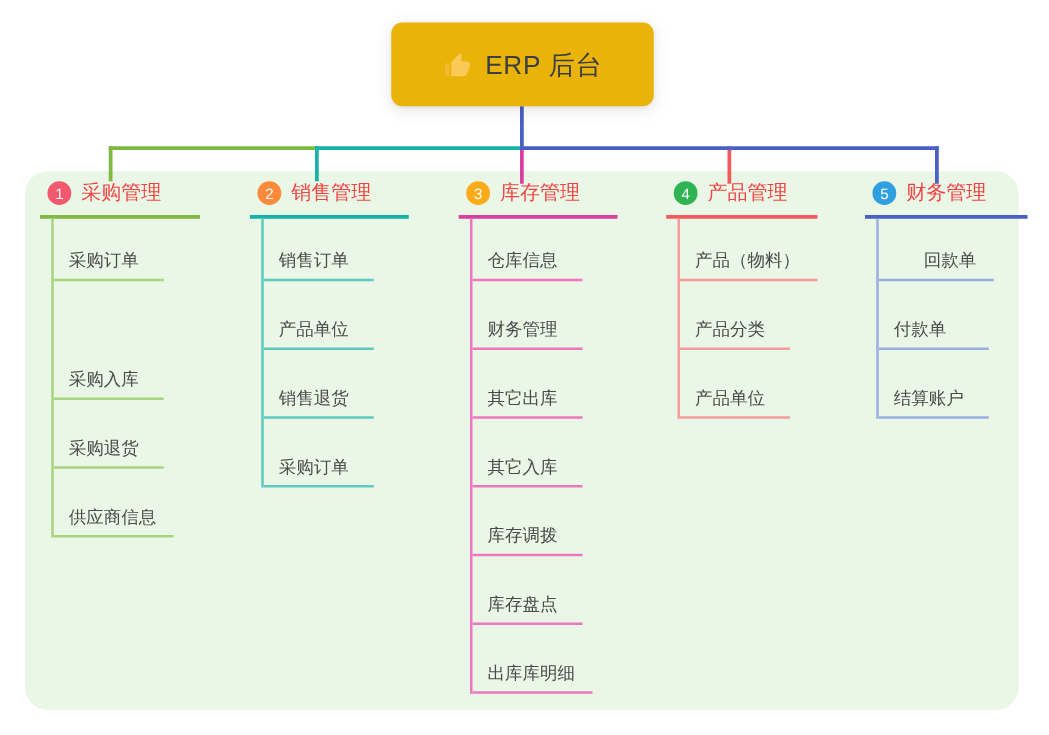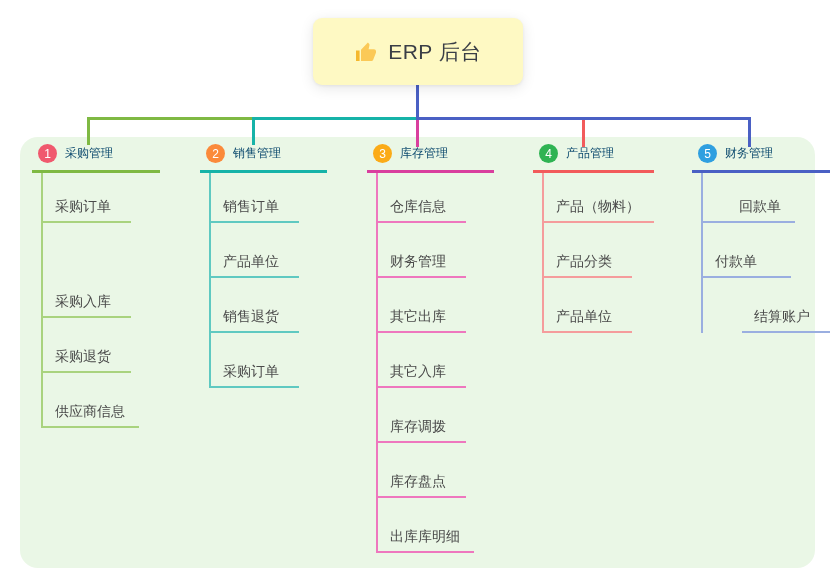--- a/index.html
+++ b/index.html
@@ -9,21 +9,21 @@
     background:#ffffff;
   }
   
   .panel{
     position:absolute;left:20px;top:137px;width:795px;height:431px;
     border-radius:18px;
   }
   
   .root-node{
     position:absolute;left:313px;top:18px;width:210px;height:67px;
-    background:#fef9c3;border-radius:9px;
+    background:#eab308;border-radius:9px;
     box-shadow:0 3px 14px rgba(0,0,0,.10), 0 1px 3px rgba(0,0,0,.06);
     display:flex;align-items:center;justify-content:center;gap:10px;
     z-index:3;
     text-align:right;
   }
   .root-title{font-size:21px;color:#3a3e46;font-weight:500;letter-spacing:.5px;}
   .thumb{width:24px;height:24px;display:block;}
   
   .hline{position:absolute;height:3px;top:117px;}
   .vline{position:absolute;width:3px;}
@@ -31,21 +31,21 @@
   .branch{position:absolute;top:144px;}
   .btitle{
     display:flex;align-items:center;gap:8px;
     padding:0 10px 7px 6px;min-width:100px;
     border-bottom:3px solid #999;cursor:default;
   }
   .badge{
     width:19px;height:19px;border-radius:50%;flex:0 0 auto;
     color:#fff;font-size:12px;display:flex;align-items:center;justify-content:center;
   }
-  .btext{font-size:12px;color:#0c4a6e;font-weight:500;white-space:nowrap;}
+  .btext{font-size:16px;color:#ef4444;font-weight:500;white-space:nowrap;}
   .children{
     list-style:none;margin:0 0 0 9px;padding:0;
     border-left:2px solid #ccc;width:max-content;
   }
   .children li{
     height:55px;display:flex;align-items:flex-end;
     padding:0 14px 5px 12px;border-bottom:2px solid #ccc;
     width:max-content;min-width:88px;box-sizing:border-box;
     font-size:14px;color:#4a4a4a;white-space:nowrap;
   }
@@ -133,17 +133,17 @@
   </div>
 
   <div class="branch" style="left:692px;">
     <div class="btitle" style="min-width: 114px; border-bottom-color: rgb(74, 96, 196);">
       <span class="badge" style="background: rgb(47, 159, 224);">5</span>
       <span class="btext">财务管理</span>
     </div>
     <ul class="children" style="border-left-color: rgb(154, 174, 224);">
       <li style="border-bottom-color: rgb(154, 174, 224); padding-left: 36px;">回款单</li>
       <li style="border-bottom-color: rgb(154, 174, 224);">付款单</li>
-      <li style="border-bottom-color: rgb(154, 174, 224); margin-left: 39px;">结算账户</li>
+      <li style="border-bottom-color: rgb(154, 174, 224);">结算账户</li>
     </ul>
   </div>
 
 </div>
 
 </body></html>

